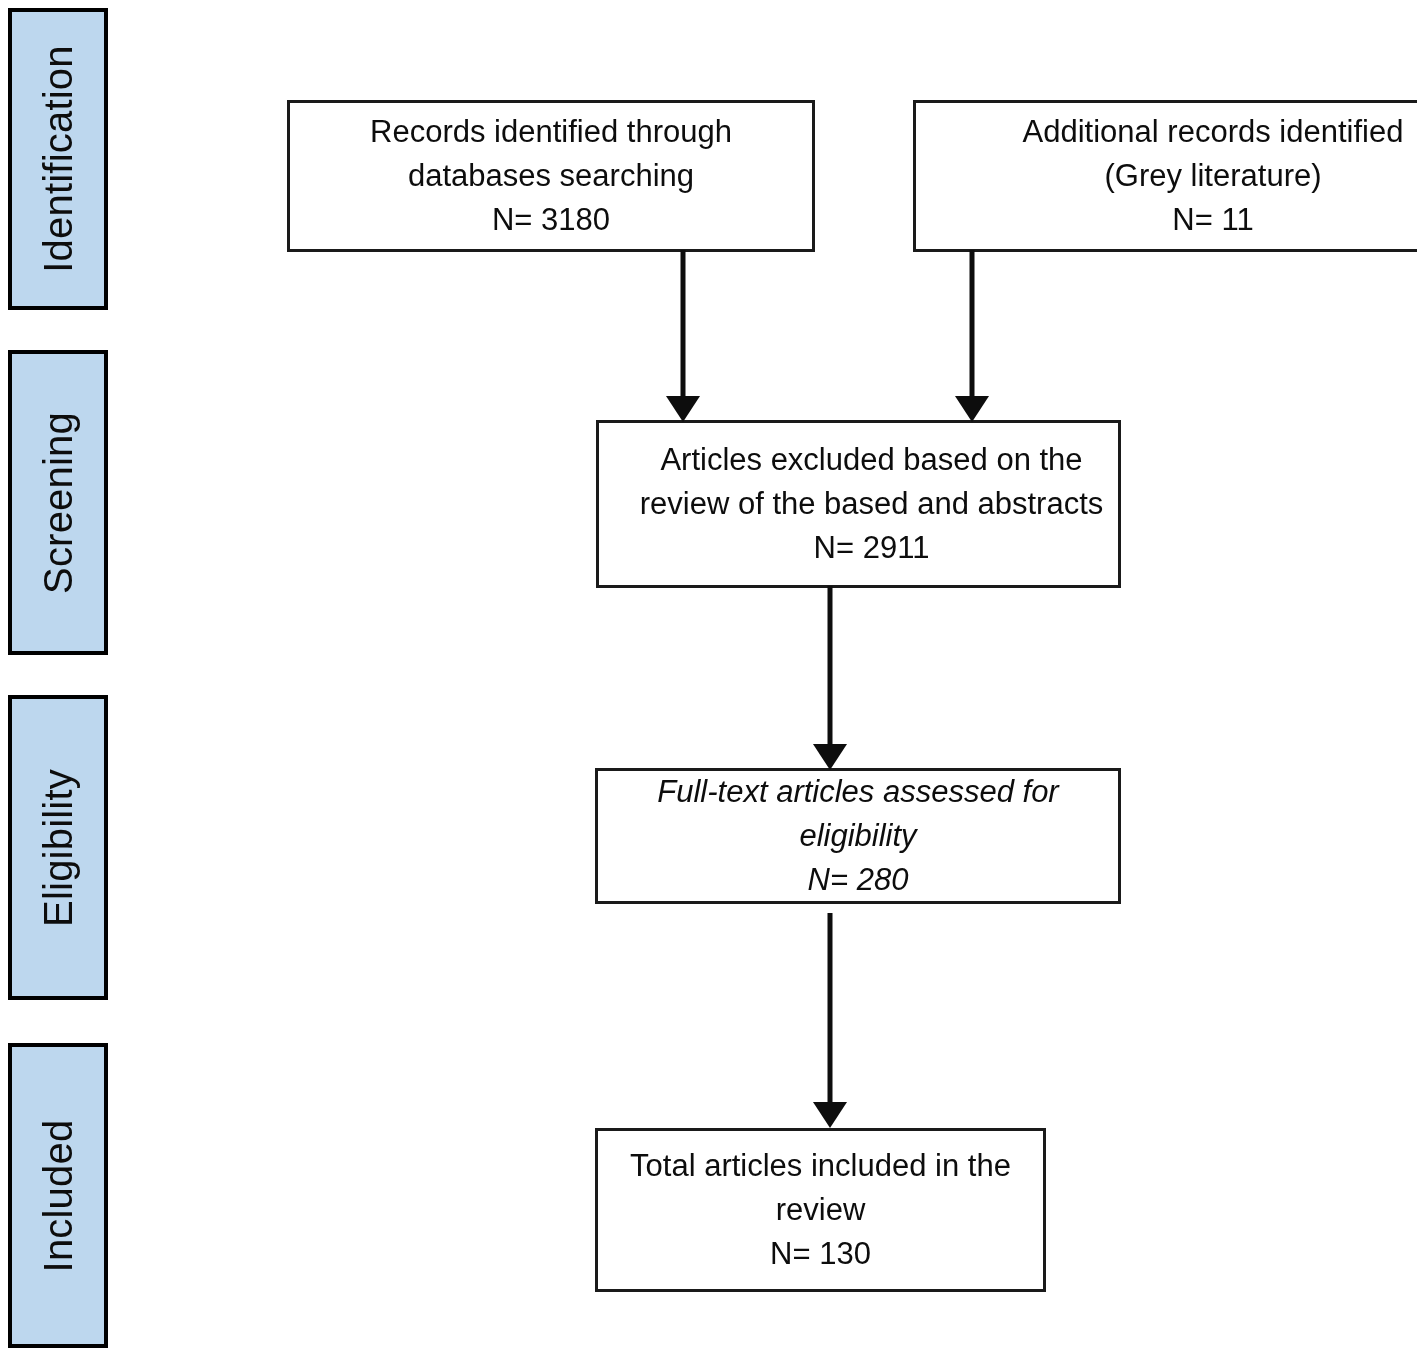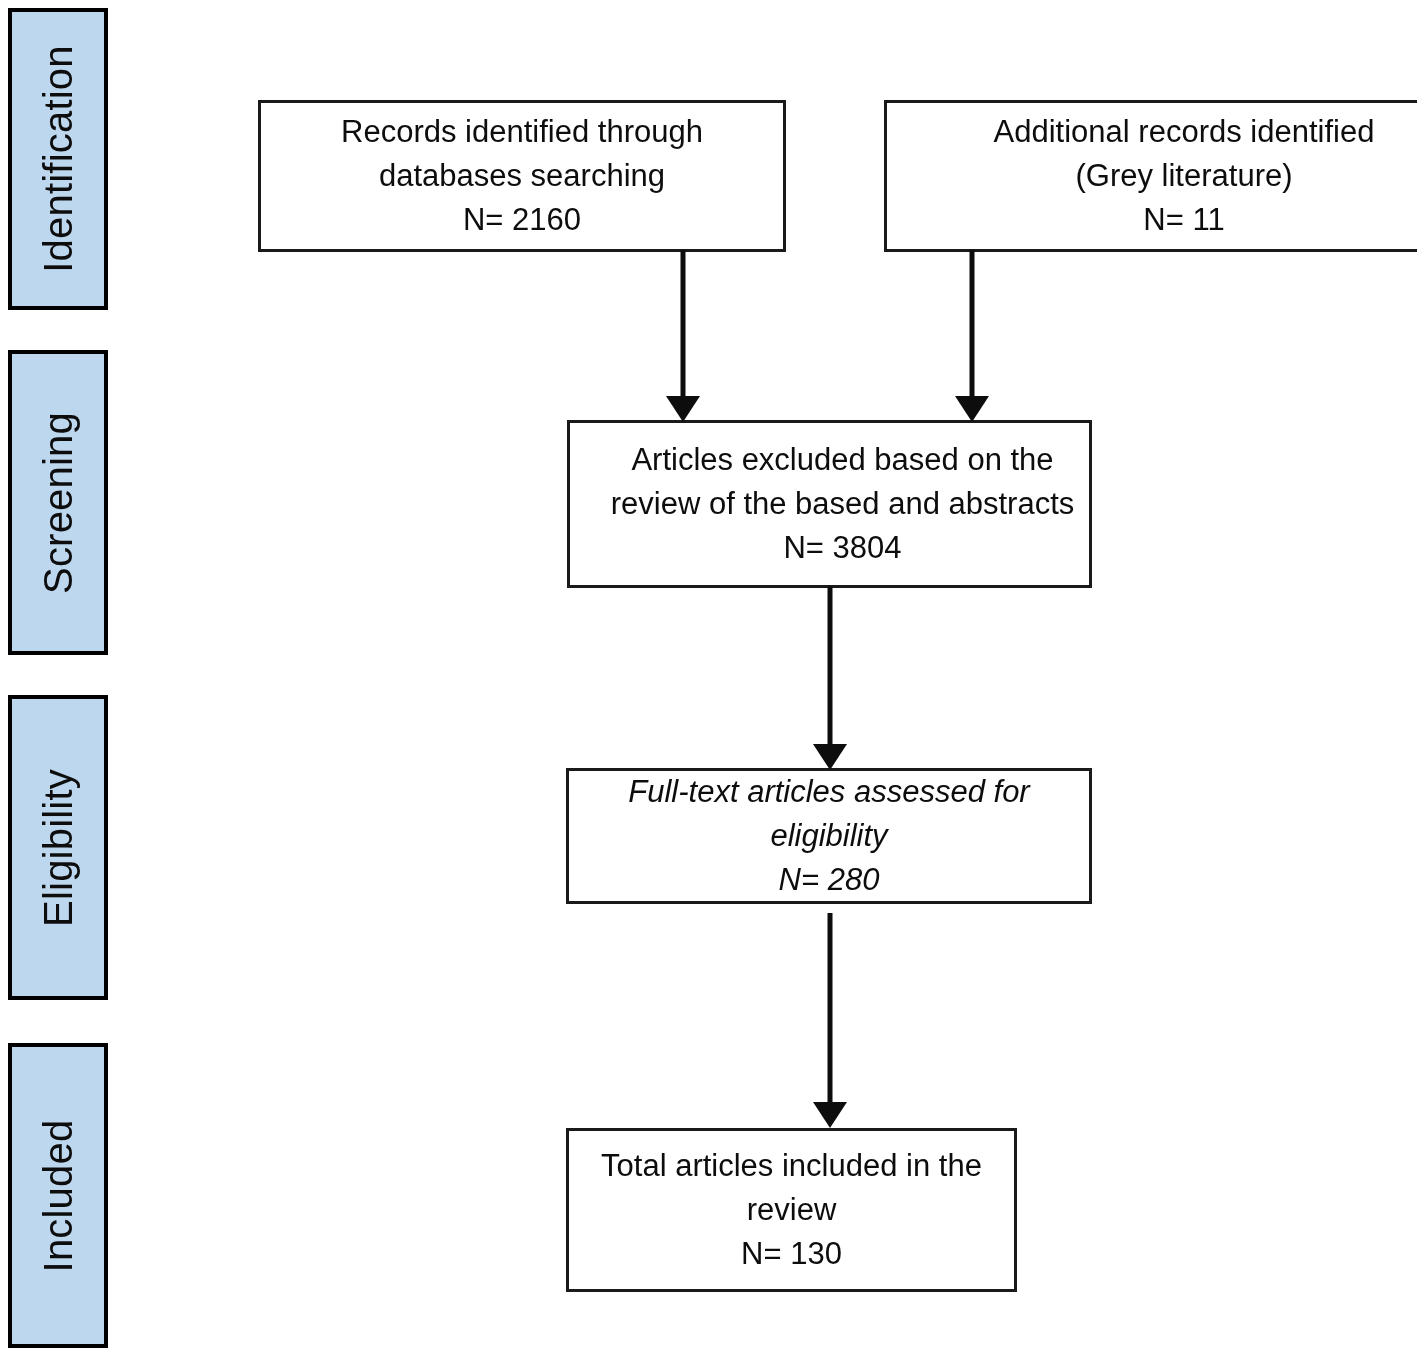--- a/index.html
+++ b/index.html
@@ -42,20 +42,21 @@
   .flow-box {
     position: absolute;
     box-sizing: border-box;
     background: #ffffff;
     border: 3px solid #1a1a1a;
     display: flex;
     flex-direction: column;
     align-items: center;
     justify-content: center;
     padding: 4px 10px;
+    margin-left: 29px;
   }
   .flow-line {
     font-size: 31px;
     line-height: 1.42;
     color: #0d0d0d;
     text-align: center;
     white-space: nowrap;
   }
 
   
@@ -88,33 +89,33 @@
     <span class="stage-label">Eligibility</span>
   </div>
 
   <div class="stage-box" style="left:8px; top:1043px; width:100px; height:305px;">
     <span class="stage-label">Included</span>
   </div>
 
   <div class="flow-box" style="left:258px; top:100px; width:528px; height:152px;">
     <div class="flow-line">Records identified through</div>
     <div class="flow-line">databases searching</div>
-    <div class="flow-line">N= 2160</div>
+    <div class="flow-line">N= 3180</div>
   </div>
 
   <div class="flow-box" style="left:884px; top:100px; width:600px; height:152px;">
     <div class="flow-line">Additional records identified</div>
     <div class="flow-line">(Grey literature)</div>
     <div class="flow-line">N= 11</div>
   </div>
 
   <div class="flow-box" style="left:567px; top:420px; width:525px; height:168px;padding-left:36px;">
     <div class="flow-line">Articles excluded based on the</div>
     <div class="flow-line">review of the based and abstracts</div>
-    <div class="flow-line">N= 3804</div>
+    <div class="flow-line">N= 2911</div>
   </div>
 
   <div class="flow-box" style="left:566px; top:768px; width:526px; height:136px;font-style:italic;">
     <div class="flow-line">Full-text articles assessed for</div>
     <div class="flow-line">eligibility</div>
     <div class="flow-line">N= 280</div>
   </div>
 
   <div class="flow-box" style="left:566px; top:1128px; width:451px; height:164px;">
     <div class="flow-line">Total articles included in the</div>

